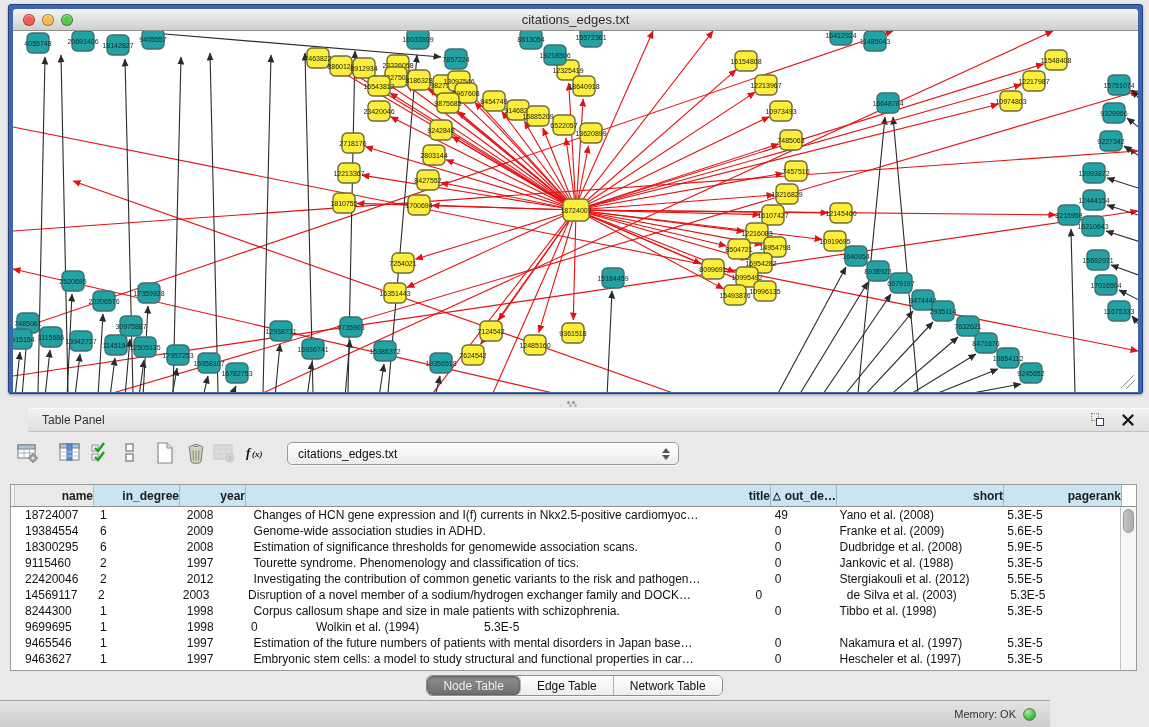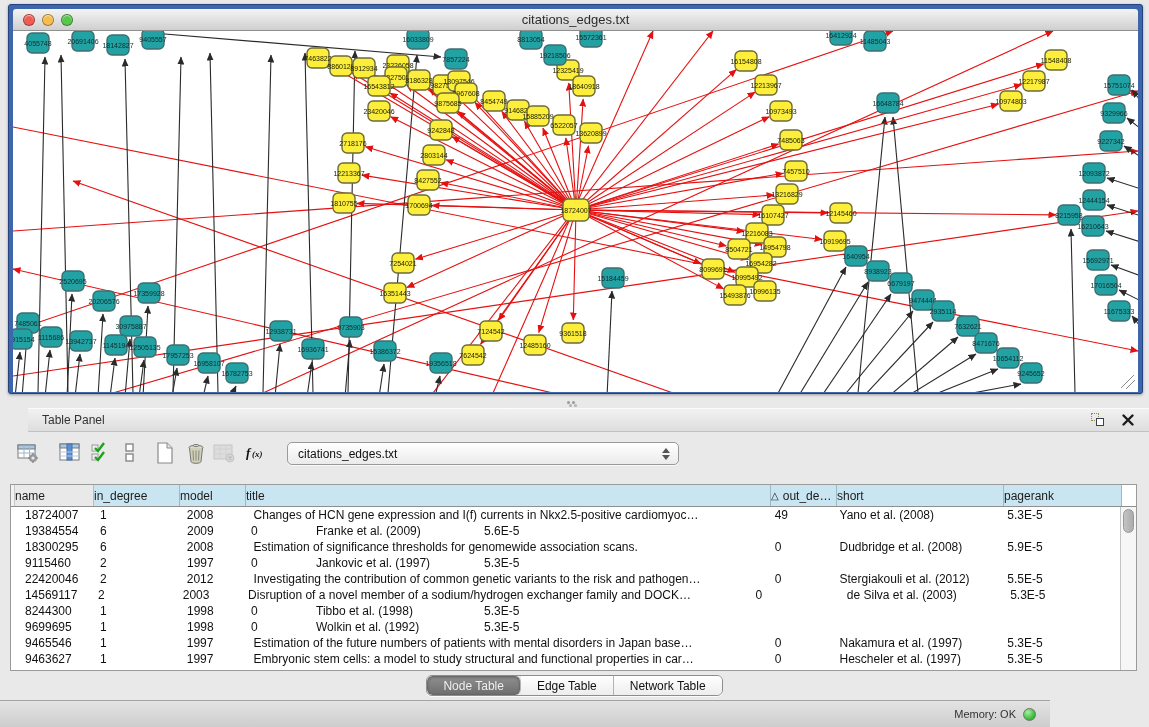--- a/index.html
+++ b/index.html
@@ -81,22 +81,22 @@
   .updown .dn { border-top:5px solid #555; }
 
   
   #data-table {
     position:absolute; left:10px; top:76px; width:1127px; height:187px;
     background:#fff; border:1px solid #9a9a9a; overflow:hidden;
   }
   #thead { display:flex; height:22px; border-bottom:1px solid #8f8f8f; }
   .th {
     background:#c9e5f1; border-right:1px solid #9fb9c4;
-    display:flex; align-items:center; justify-content:flex-start;
-    font-size:12px; color:#1c1c1c; overflow:hidden; white-space:nowrap; cursor:pointer;
+    display:flex; align-items:center; justify-content:flex-end;
+    font-size:12px; color:#1c1c1c; overflow:hidden; white-space:nowrap; cursor:pointer;font-weight:bold;
   }
   .th.gray { background:#e9e9e9; border-right:1px solid #bdbdbd; }
   .th.lead { background:#f2f2f2; border-right:1px solid #c9c9c9; cursor:default; }
   .sort-glyph { font-size:10px; margin-right:4px; color:#222; }
   #tbody { position:absolute; left:0; top:22px; right:16px; bottom:0; overflow:hidden; }
   .tr { display:flex; height:16px; line-height:16px; cursor:default; }
   .td { font-size:12px; color:#111; white-space:nowrap; overflow:hidden; }
   
   #vscroll { position:absolute; right:0; top:22px; bottom:0; width:16px;
              background:#f6f6f6; border-left:1px solid #c3c3c3; }
@@ -773,21 +773,21 @@
   <div id="data-table">
     <div id="thead">
         <div class="th lead" style="width: 4px;"></div>
         <div class="th gray" style="width: 79px;">
           <span>name</span>
         </div>
         <div class="th" style="width: 86px;">
           <span>in_degree</span>
         </div>
         <div class="th" style="width: 66px;">
-          <span>model</span>
+          <span>year</span>
         </div>
         <div class="th" style="width: 525px;">
           <span>title</span>
         </div>
         <div class="th" style="width: 66px;">
           <span class="sort-glyph">△</span>
           <span>out_de…</span>
         </div>
         <div class="th" style="width: 167px;">
           <span>short</span>
@@ -805,41 +805,43 @@
           <div class="td" style="width: 525px; padding-left: 8px;">Changes of HCN gene expression and I(f) currents in Nkx2.5-positive cardiomyoc…</div>
           <div class="td" style="width: 66px; padding-left: 5px;">49</div>
           <div class="td" style="width: 167px; padding-left: 4px;">Yano et al. (2008)</div>
           <div class="td" style="width: 118px; padding-left: 5px;">5.3E-5</div>
         </div>
         <div class="tr">
           <div class="td" style="width: 4px;"></div>
           <div class="td" style="width: 79px; padding-left: 10px;">19384554</div>
           <div class="td" style="width: 86px; padding-left: 6px;">6</div>
           <div class="td" style="width: 66px; padding-left: 7px;">2009</div>
+          <div class="td" style="width: 525px; padding-left: 8px;">Genome-wide association studies in ADHD.</div>
           <div class="td" style="width: 66px; padding-left: 5px;">0</div>
           <div class="td" style="width: 167px; padding-left: 4px;">Franke et al. (2009)</div>
           <div class="td" style="width: 118px; padding-left: 5px;">5.6E-5</div>
         </div>
         <div class="tr">
           <div class="td" style="width: 4px;"></div>
           <div class="td" style="width: 79px; padding-left: 10px;">18300295</div>
           <div class="td" style="width: 86px; padding-left: 6px;">6</div>
           <div class="td" style="width: 66px; padding-left: 7px;">2008</div>
           <div class="td" style="width: 525px; padding-left: 8px;">Estimation of significance thresholds for genomewide association scans.</div>
           <div class="td" style="width: 66px; padding-left: 5px;">0</div>
           <div class="td" style="width: 167px; padding-left: 4px;">Dudbridge et al. (2008)</div>
           <div class="td" style="width: 118px; padding-left: 5px;">5.9E-5</div>
         </div>
         <div class="tr">
           <div class="td" style="width: 4px;"></div>
           <div class="td" style="width: 79px; padding-left: 10px;">9115460</div>
           <div class="td" style="width: 86px; padding-left: 6px;">2</div>
           <div class="td" style="width: 66px; padding-left: 7px;">1997</div>
+          <div class="td" style="width: 525px; padding-left: 8px;">Tourette syndrome. Phenomenology and classification of tics.</div>
           <div class="td" style="width: 66px; padding-left: 5px;">0</div>
-          <div class="td" style="width: 167px; padding-left: 4px;">Jankovic et al. (1997)</div>
+          <div class="td" style="width: 167px; padding-left: 4px;">Jankovic et al. (1988)</div>
           <div class="td" style="width: 118px; padding-left: 5px;">5.3E-5</div>
         </div>
         <div class="tr">
           <div class="td" style="width: 4px;"></div>
           <div class="td" style="width: 79px; padding-left: 10px;">22420046</div>
           <div class="td" style="width: 86px; padding-left: 6px;">2</div>
           <div class="td" style="width: 66px; padding-left: 7px;">2012</div>
           <div class="td" style="width: 525px; padding-left: 8px;">Investigating the contribution of common genetic variants to the risk and pathogen…</div>
           <div class="td" style="width: 66px; padding-left: 5px;">0</div>
           <div class="td" style="width: 167px; padding-left: 4px;">Stergiakouli et al. (2012)</div>
@@ -853,31 +855,32 @@
           <div class="td" style="width: 525px; padding-left: 8px;">Disruption of a novel member of a sodium/hydrogen exchanger family and DOCK…</div>
           <div class="td" style="width: 66px; padding-left: 5px;">0</div>
           <div class="td" style="width: 167px; padding-left: 4px; margin-left: 28px;">de Silva et al. (2003)</div>
           <div class="td" style="width: 118px; padding-left: 5px;">5.3E-5</div>
         </div>
         <div class="tr">
           <div class="td" style="width: 4px;"></div>
           <div class="td" style="width: 79px; padding-left: 10px;">8244300</div>
           <div class="td" style="width: 86px; padding-left: 6px;">1</div>
           <div class="td" style="width: 66px; padding-left: 7px;">1998</div>
+          <div class="td" style="width: 525px; padding-left: 8px;">Corpus callosum shape and size in male patients with schizophrenia.</div>
           <div class="td" style="width: 66px; padding-left: 5px;">0</div>
           <div class="td" style="width: 167px; padding-left: 4px;">Tibbo et al. (1998)</div>
           <div class="td" style="width: 118px; padding-left: 5px;">5.3E-5</div>
         </div>
         <div class="tr">
           <div class="td" style="width: 4px;"></div>
           <div class="td" style="width: 79px; padding-left: 10px;">9699695</div>
           <div class="td" style="width: 86px; padding-left: 6px;">1</div>
           <div class="td" style="width: 66px; padding-left: 7px;">1998</div>
           <div class="td" style="width: 66px; padding-left: 5px;">0</div>
-          <div class="td" style="width: 167px; padding-left: 4px;">Wolkin et al. (1992)</div>
+          <div class="td" style="width: 167px; padding-left: 4px;">Wolkin et al. (1994)</div>
           <div class="td" style="width: 118px; padding-left: 5px;">5.3E-5</div>
         </div>
         <div class="tr">
           <div class="td" style="width: 4px;"></div>
           <div class="td" style="width: 79px; padding-left: 10px;">9465546</div>
           <div class="td" style="width: 86px; padding-left: 6px;">1</div>
           <div class="td" style="width: 66px; padding-left: 7px;">1997</div>
           <div class="td" style="width: 525px; padding-left: 8px;">Estimation of the future numbers of patients with mental disorders in Japan base…</div>
           <div class="td" style="width: 66px; padding-left: 5px;">0</div>
           <div class="td" style="width: 167px; padding-left: 4px;">Nakamura et al. (1997)</div>

